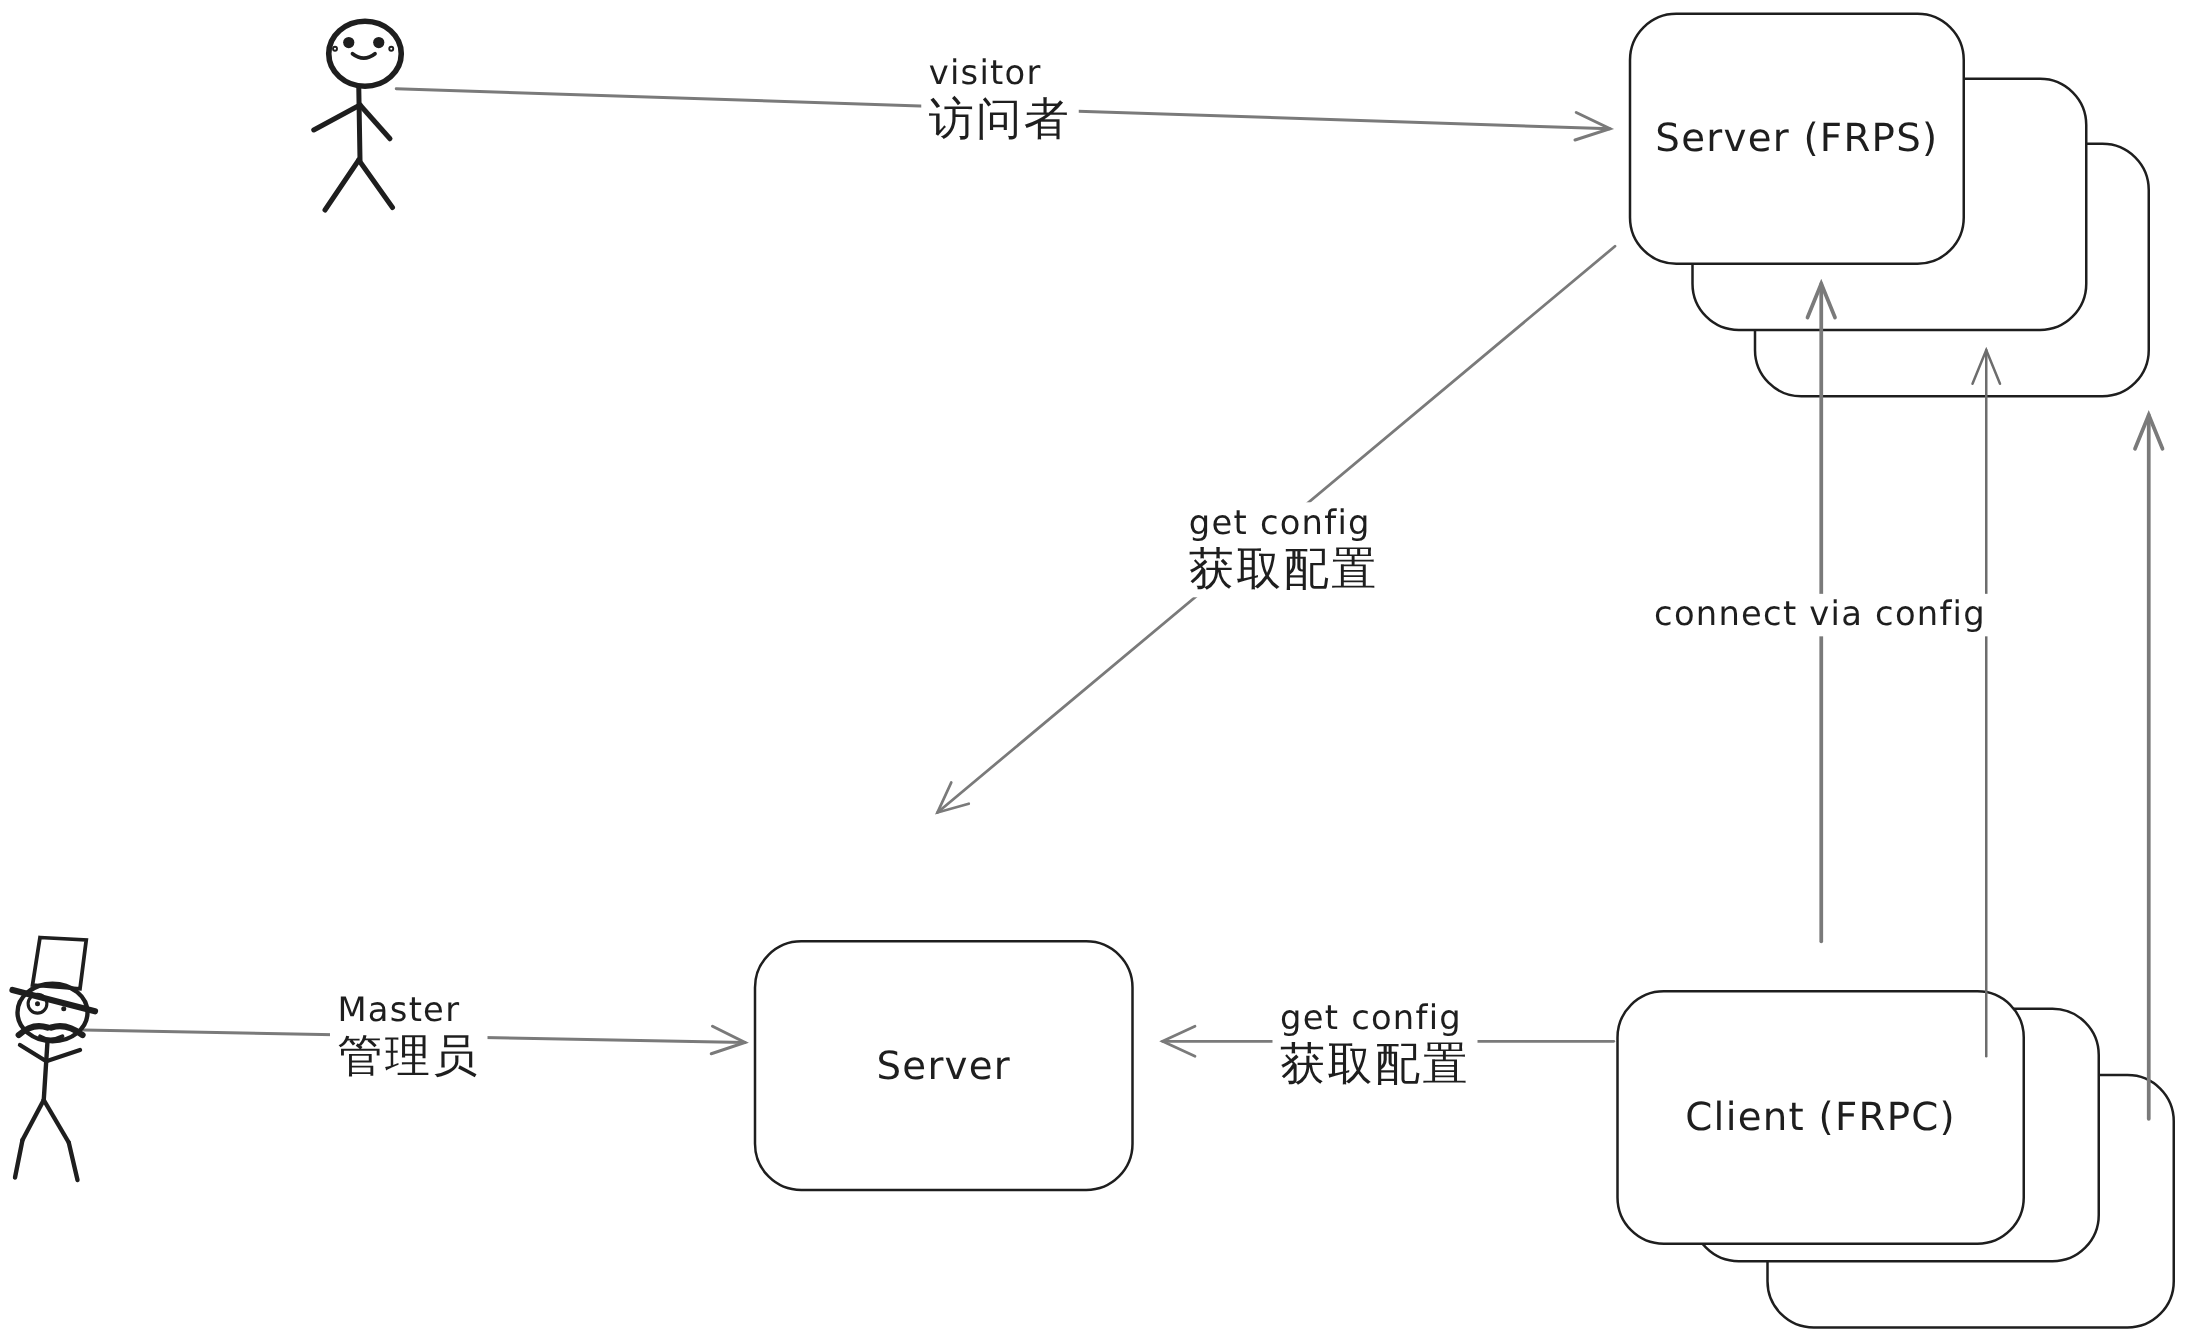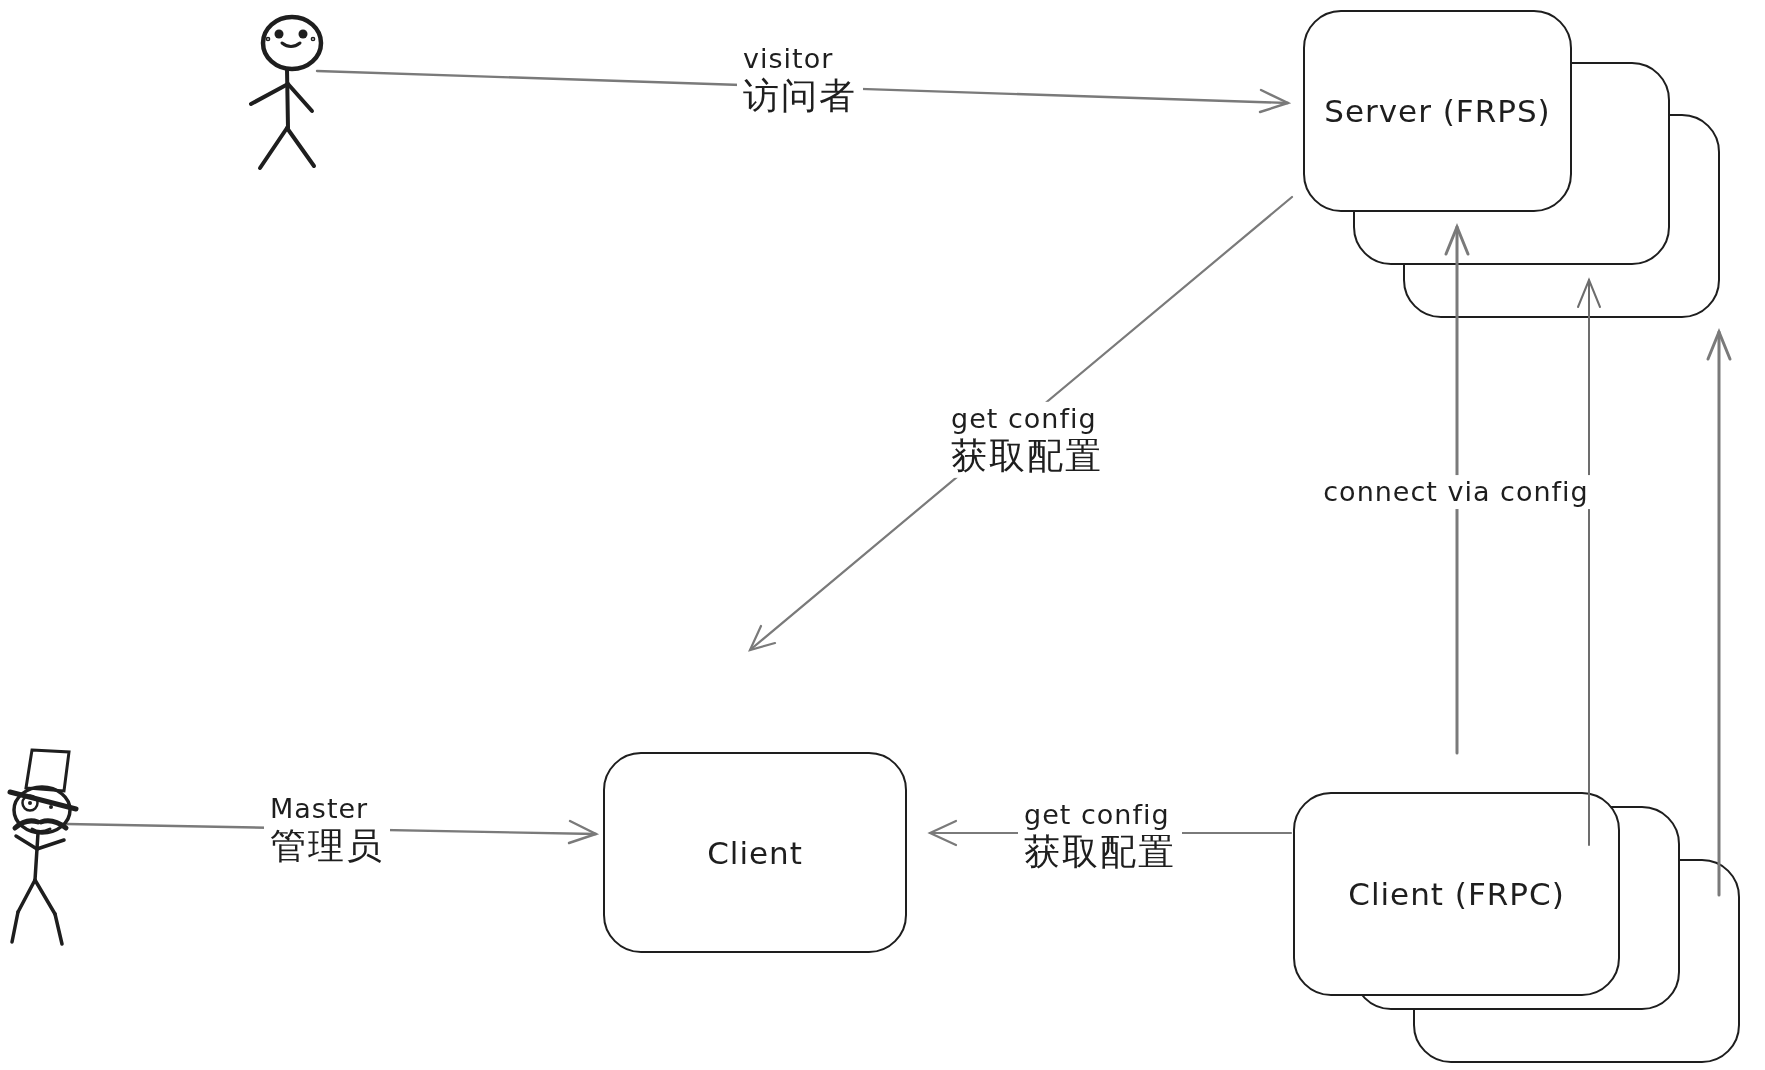--- a/index.html
+++ b/index.html
@@ -53,21 +53,21 @@
     <span class="node-label">Server (FRPS)</span>
   </div>
 
   <div class="node stacked-back" style="left:1413px;top:859px;width:327px;height:204px;"></div>
   <div class="node stacked-back" style="left:1353px;top:806px;width:327px;height:204px;z-index:1;"></div>
   <div class="node" style="left:1293px;top:792px;width:327px;height:204px;z-index:2;">
     <span class="node-label">Client (FRPC)</span>
   </div>
 
   <div class="node" style="left:603px;top:752px;width:304px;height:201px;">
-    <span class="node-label">Client</span>
+    <span class="node-label">Server</span>
   </div>
 
   <svg class="wires" width="1765" height="1070" viewBox="0 0 1765 1070">
 
     <g stroke="#7a7a7a" stroke-width="2.4" fill="none" stroke-linecap="round">
       <line x1="317" y1="71" x2="1288" y2="103"></line>
       <path d="M 1261 90 L 1288 103 L 1260 112"></path>
     </g>
 
     <g stroke="#7a7a7a" stroke-width="2.2" fill="none" stroke-linecap="round">

